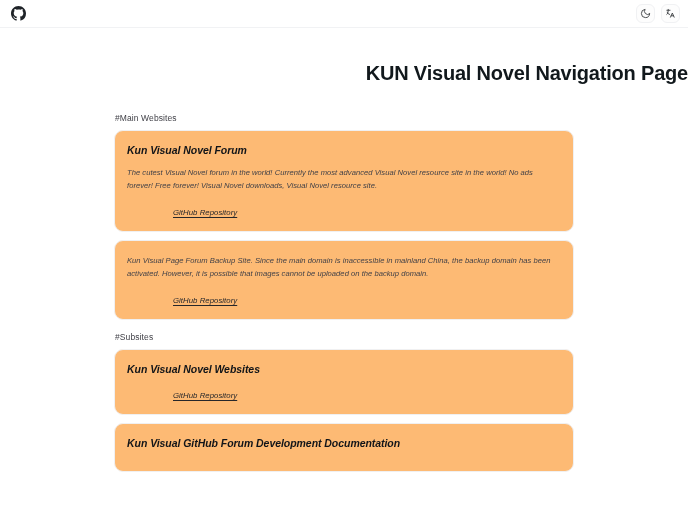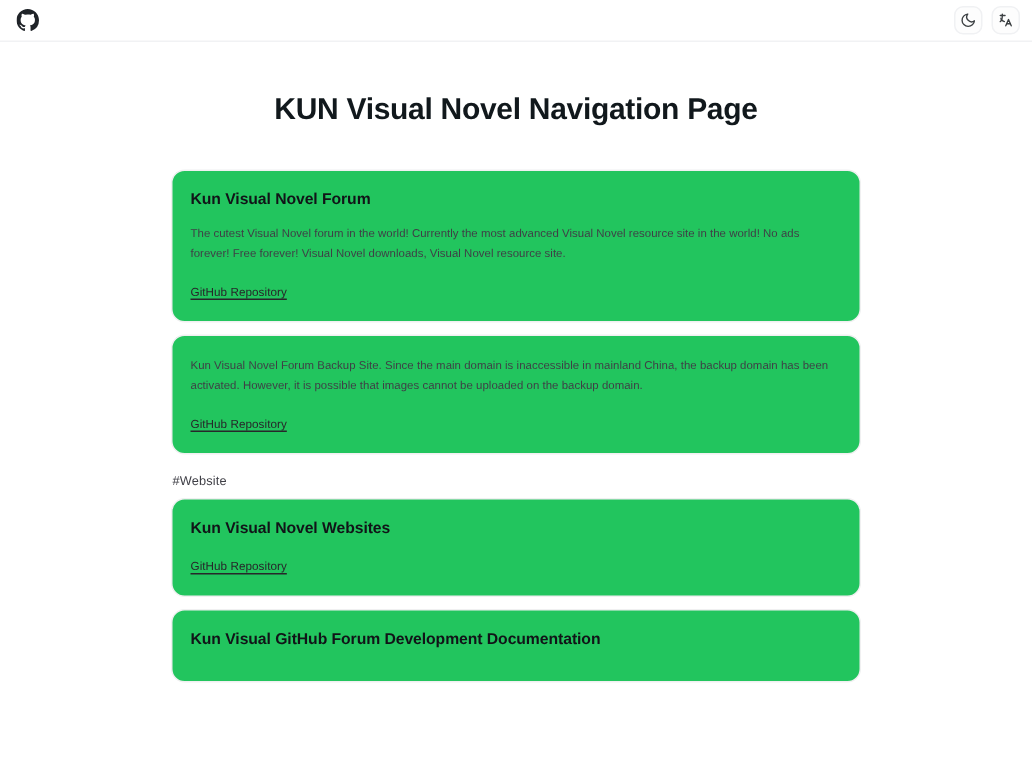--- a/index.html
+++ b/index.html
@@ -68,21 +68,21 @@
   .icon-btn svg { display: block; }
 
   
   .page {
     width: 100%;
     height: calc(512px - 29px);
     overflow: hidden;
   }
 
   .page-title {
-    text-align: center;
+    text-align: right;
     font-size: 20px;
     font-weight: 700;
     letter-spacing: -0.2px;
     color: #11181c;
     margin-top: 32px;
     line-height: 1.3;
   }
 
   .content {
     width: 460px;
@@ -96,23 +96,24 @@
     letter-spacing: 0.1px;
     margin-bottom: 7px;
     padding-left: 1px;
   }
 
   .section + .section { margin-top: 12px; }
 
   .card {
     border: 1px solid #f0f0f1;
     border-radius: 9px;
-    background: #22c55e;
+    background: #fdba74;
     padding: 13px 12px 12px 12px;
     margin-bottom: 8px;
+    font-style: italic;
   }
 
   .card-title {
     font-size: 10.5px;
     font-weight: 700;
     color: #111418;
     letter-spacing: -0.05px;
     margin-bottom: 8px;
     line-height: 1.3;
   }
@@ -126,20 +127,21 @@
   }
 
   .card-link {
     display: inline-block;
     font-size: 7.8px;
     color: #27272a;
     text-decoration: underline;
     text-underline-offset: 2px;
     cursor: pointer;
     letter-spacing: 0.03px;
+    margin-left: 46px;
   }
 </style>
 </head>
 <body>
 
 <div class="site-header">
   <div class="header-left">
     <div class="logo-btn" title="GitHub">
       <svg width="15" height="15" viewBox="0 0 16 16" fill="currentColor" aria-hidden="true">
         <path d="M8 0C3.58 0 0 3.58 0 8c0 3.54 2.29 6.53 5.47 7.59.4.07.55-.17.55-.38
@@ -170,35 +172,36 @@
   </div>
 </div>
 
 <div class="page">
 
   <div class="page-title">KUN Visual Novel Navigation Page</div>
 
   <div class="content">
 
     <div class="section">
+      <div class="section-label">#Main Websites</div>
 
       <div class="card">
         <div class="card-title">Kun Visual Novel Forum</div>
         <div class="card-desc">The cutest Visual Novel forum in the world! Currently the most advanced Visual Novel resource site in the world! No ads forever! Free forever! Visual Novel downloads, Visual Novel resource site.</div>
         <a class="card-link">GitHub Repository</a>
       </div>
 
       <div class="card">
-        <div class="card-desc">Kun Visual Novel Forum Backup Site. Since the main domain is inaccessible in mainland China, the backup domain has been activated. However, it is possible that images cannot be uploaded on the backup domain.</div>
+        <div class="card-desc">Kun Visual Page Forum Backup Site. Since the main domain is inaccessible in mainland China, the backup domain has been activated. However, it is possible that images cannot be uploaded on the backup domain.</div>
         <a class="card-link">GitHub Repository</a>
       </div>
     </div>
 
     <div class="section">
-      <div class="section-label">#Website</div>
+      <div class="section-label">#Subsites</div>
 
       <div class="card">
         <div class="card-title">Kun Visual Novel Websites</div>
         <a class="card-link">GitHub Repository</a>
       </div>
 
       <div class="card">
         <div class="card-title">Kun Visual GitHub Forum Development Documentation</div>
 
       </div>

